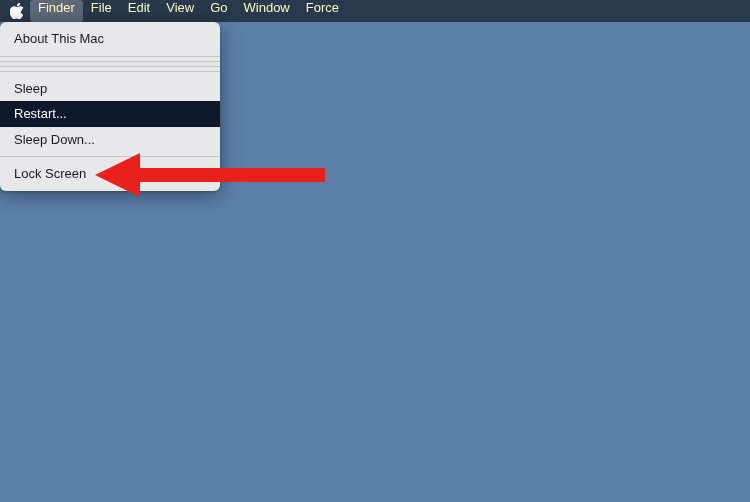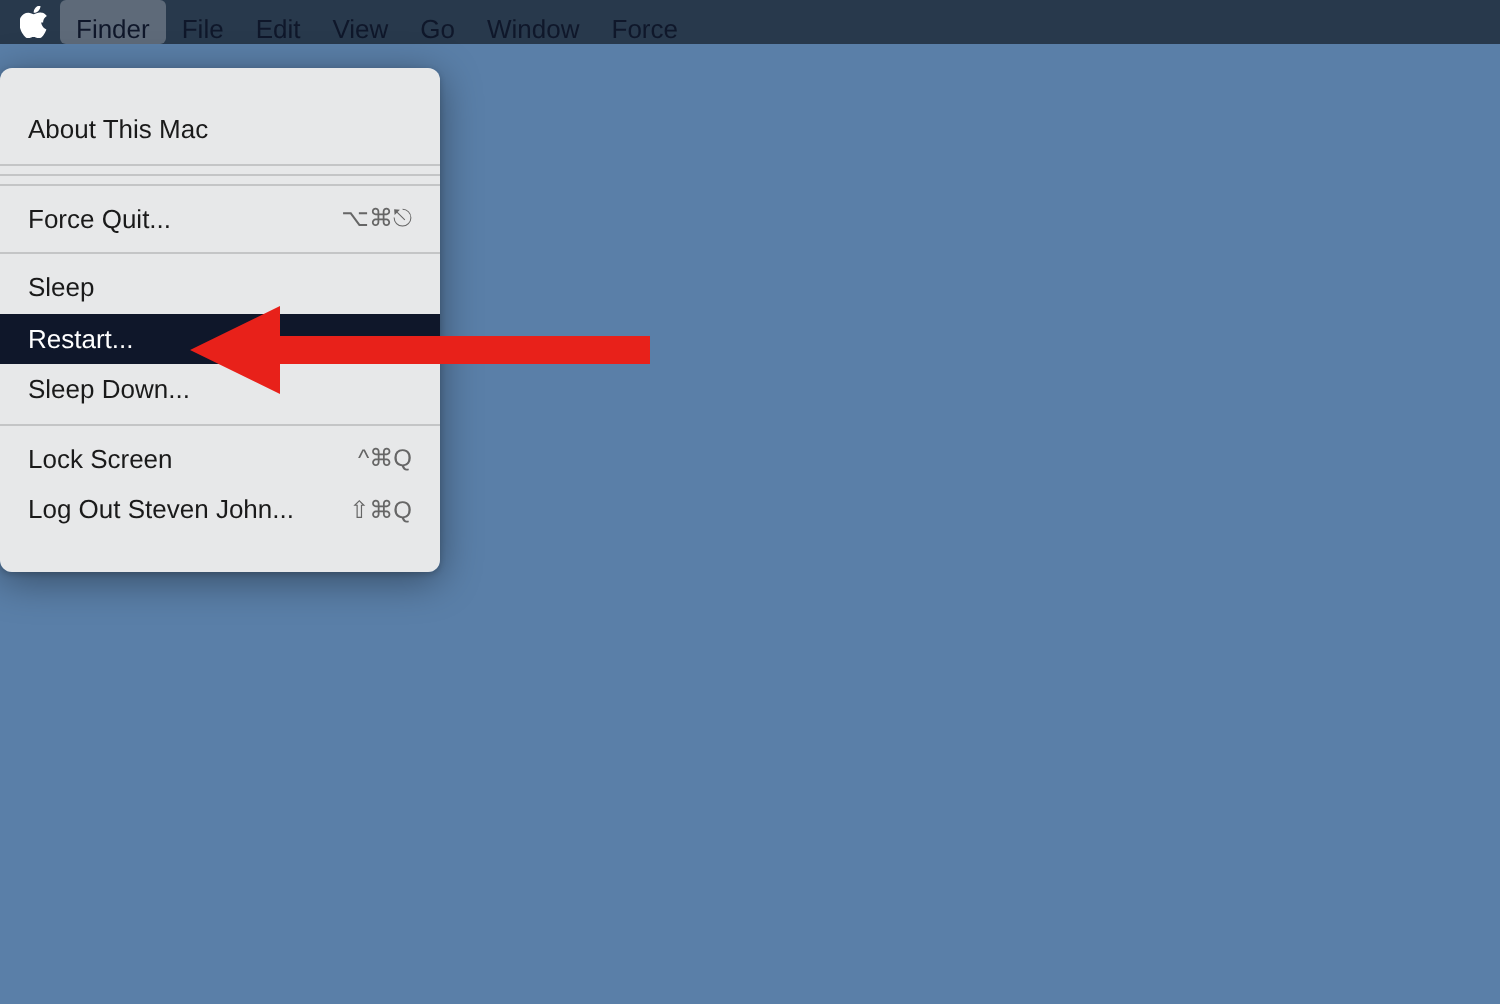--- a/index.html
+++ b/index.html
@@ -28,43 +28,43 @@
       width: 22px;
       height: 22px;
       display: flex;
       align-items: center;
       justify-content: center;
       color: white;
       font-size: 14px;
       margin-right: 2px;
     }
     .menu-bar-item {
-      color: #0f172a;
+      color: #fef9c3;
       font-size: 13px;
       padding: 0 8px;
       height: 22px;
       display: flex;
-      align-items: flex-end;
+      align-items: flex-start;
       cursor: default;
       border-radius: 3px;
     }
     .menu-bar-item.active {
       background: rgba(255,255,255,0.25);
     }
 
     
     .dropdown-menu {
       position: absolute;
-      top: 34px;
+      top: 22px;
       left: 0px;
       width: 220px;
       background: rgba(235, 235, 235, 0.97);
       border-radius: 6px;
       box-shadow: 0 4px 20px rgba(0,0,0,0.4), 0 1px 3px rgba(0,0,0,0.2);
-      padding: 18px 0;
+      padding: 4px 0;
       z-index: 200;
     }
 
     .menu-item {
       display: flex;
       align-items: center;
       justify-content: space-between;
       padding: 3px 14px;
       cursor: default;
       color: #1a1a1a;
@@ -153,47 +153,39 @@
   </div>
 
   <div class="menu-separator"></div>
 
 
   <div class="menu-separator"></div>
 
 
   <div class="menu-separator"></div>
 
-  <div class="menu-item">
-    <span>Force Quit...</span>
-    <span class="shortcut">⌥⌘⎋</span>
-  </div>
 
   <div class="menu-separator"></div>
 
   <div class="menu-item">
     <span>Sleep</span>
   </div>
   <div class="menu-item highlighted">
     <span>Restart...</span>
   </div>
   <div class="menu-item">
     <span>Sleep Down...</span>
   </div>
 
   <div class="menu-separator"></div>
 
   <div class="menu-item">
     <span>Lock Screen</span>
     <span class="shortcut">^⌘Q</span>
   </div>
-  <div class="menu-item">
-    <span>Log Out Steven John...</span>
-    <span class="shortcut">⇧⌘Q</span>
-  </div>
 
 </div>
 
 <div class="red-arrow">
   <svg width="230" height="55" viewBox="0 0 230 55">
 
     <polygon points="0,27 45,5 45,20 230,20 230,34 45,34 45,49" fill="#e8211a"></polygon>
 
   </svg>
 </div>

